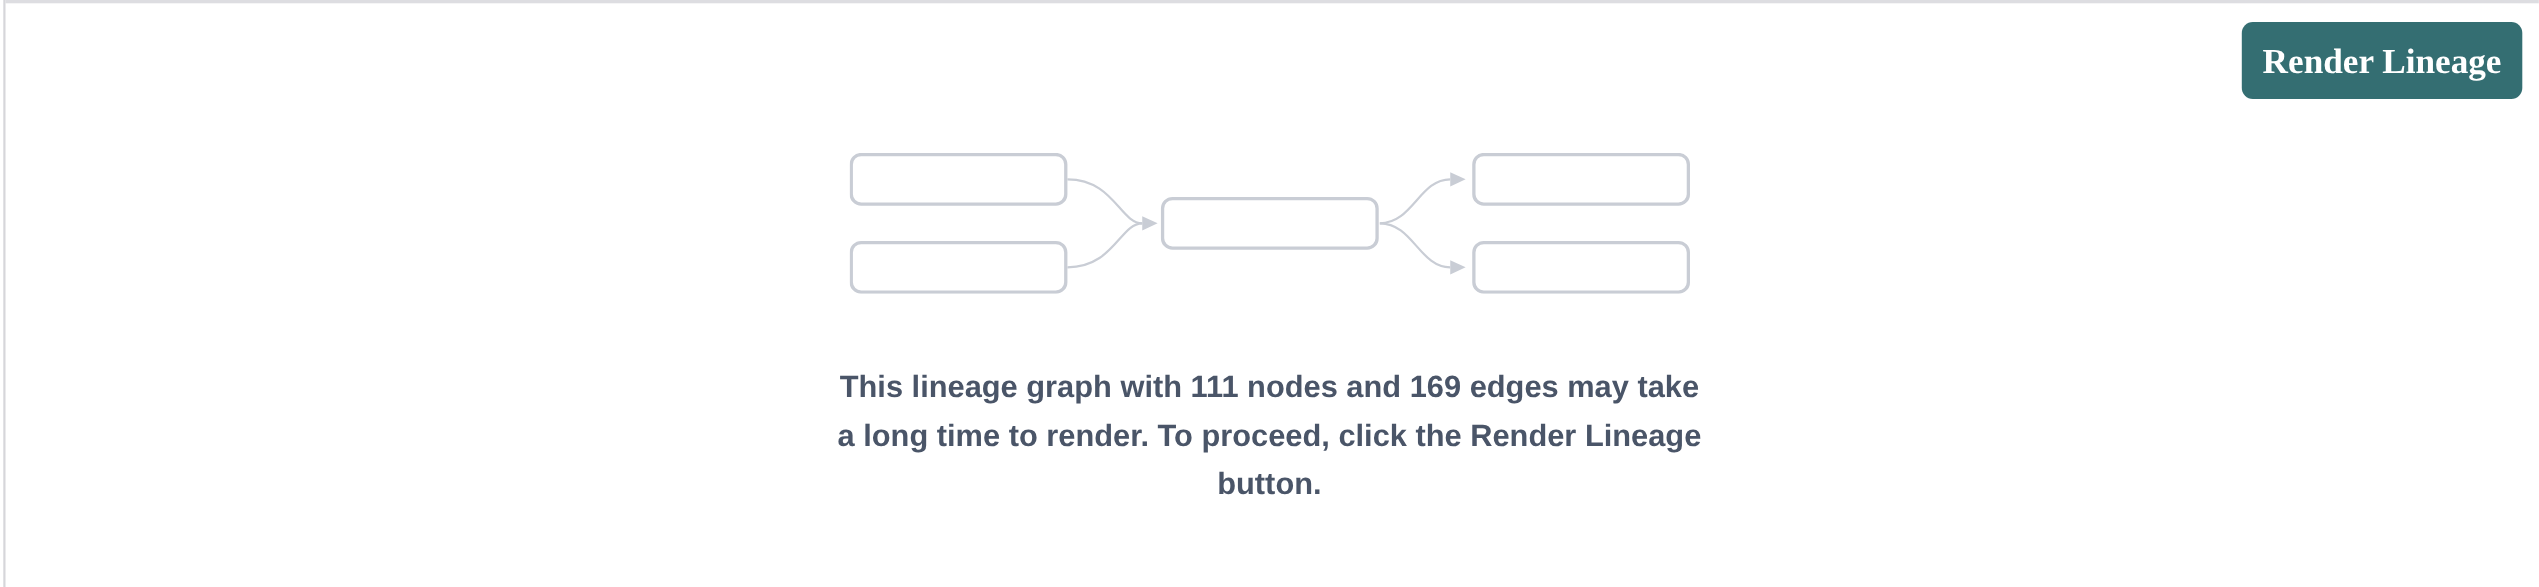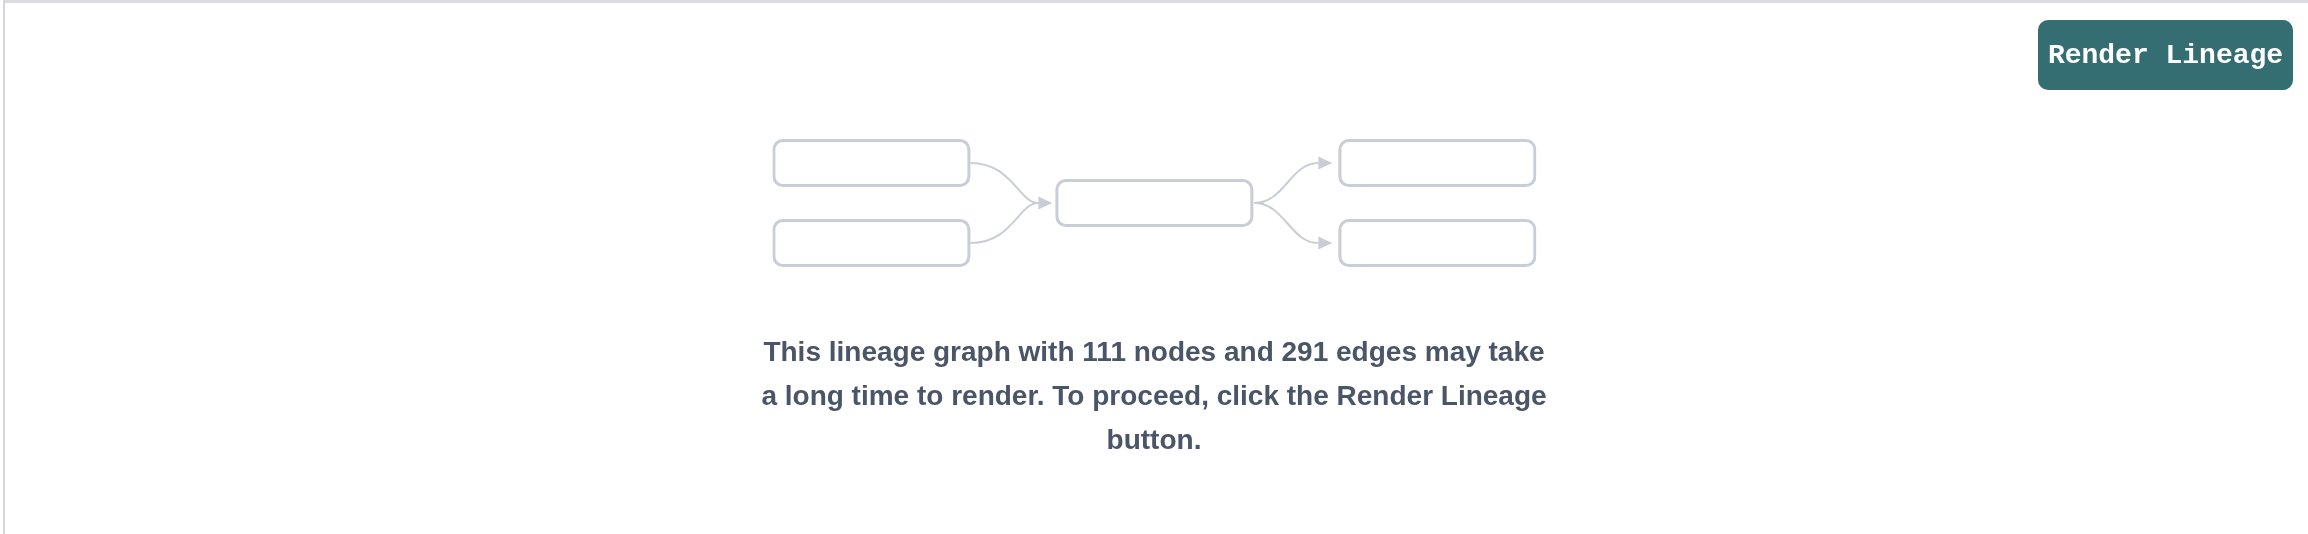--- a/index.html
+++ b/index.html
@@ -29,22 +29,22 @@
   .panel-left-border {
     position: absolute; top: 0; bottom: 0; left: 3px; width: 2px;
     background: var(--left-border);
   }
   .render-lineage-button {
     position: absolute; top: 20px; right: 15px;
     width: 255px; height: 70px;
     background: var(--accent-teal);
     color: var(--button-text);
     border: none; border-radius: 10px;
-    font-family: Liberation Mono, monospace;
-    font-size: 28px; font-weight: 700;
+    font-family: Liberation Serif, serif;
+    font-size: 32px; font-weight: 700;
     display: flex; align-items: center; justify-content: center;
     cursor: pointer;
     margin-left: 36px;
   }
   .lineage-empty-state {
     position: absolute; top: 139px; left: 50%;
     transform: translateX(-50%);
     display: flex; flex-direction: column; align-items: center;
   }
   .lineage-preview-diagram { display: block; }
@@ -94,18 +94,18 @@
       <path class="diagram-edge" d="M198,24 C240,24 246,64 266,64"></path>
       <path class="diagram-edge" d="M198,104 C240,104 246,64 266,64"></path>
       <path class="diagram-edge" d="M482,64 C512,64 518,24 546,24"></path>
       <path class="diagram-edge" d="M482,64 C512,64 518,104 546,104"></path>
 
       <path class="edge-arrowhead" d="M266,57.5 L280,64 L266,70.5 Z"></path>
       <path class="edge-arrowhead" d="M546,17.5 L560,24 L546,30.5 Z"></path>
       <path class="edge-arrowhead" d="M546,97.5 L560,104 L546,110.5 Z"></path>
     </svg>
 
-    <p class="lineage-warning-message">This lineage graph with 111 nodes and 291 edges may take
+    <p class="lineage-warning-message">This lineage graph with 111 nodes and 169 edges may take
 a long time to render. To proceed, click the Render Lineage
 button.</p>
 
   </div>
 </div>
 
 </body></html>

